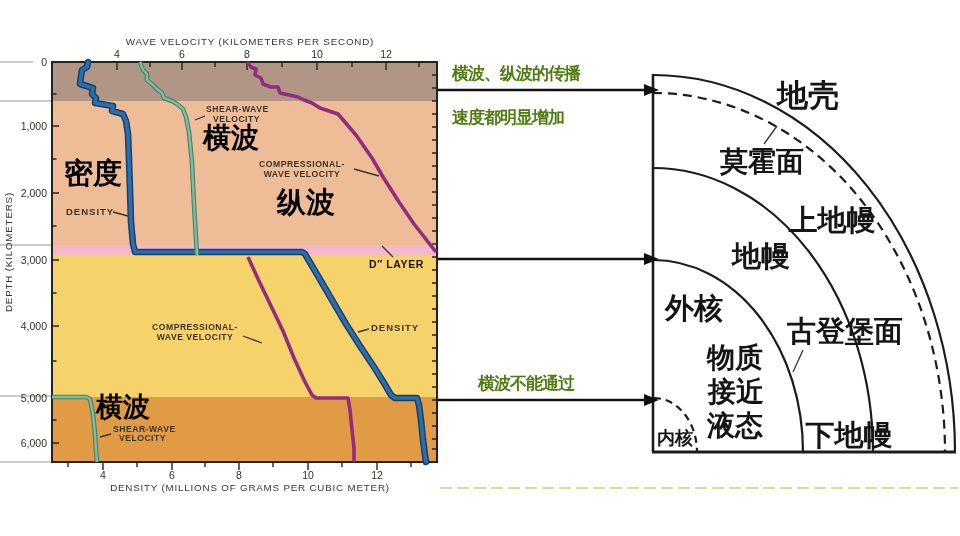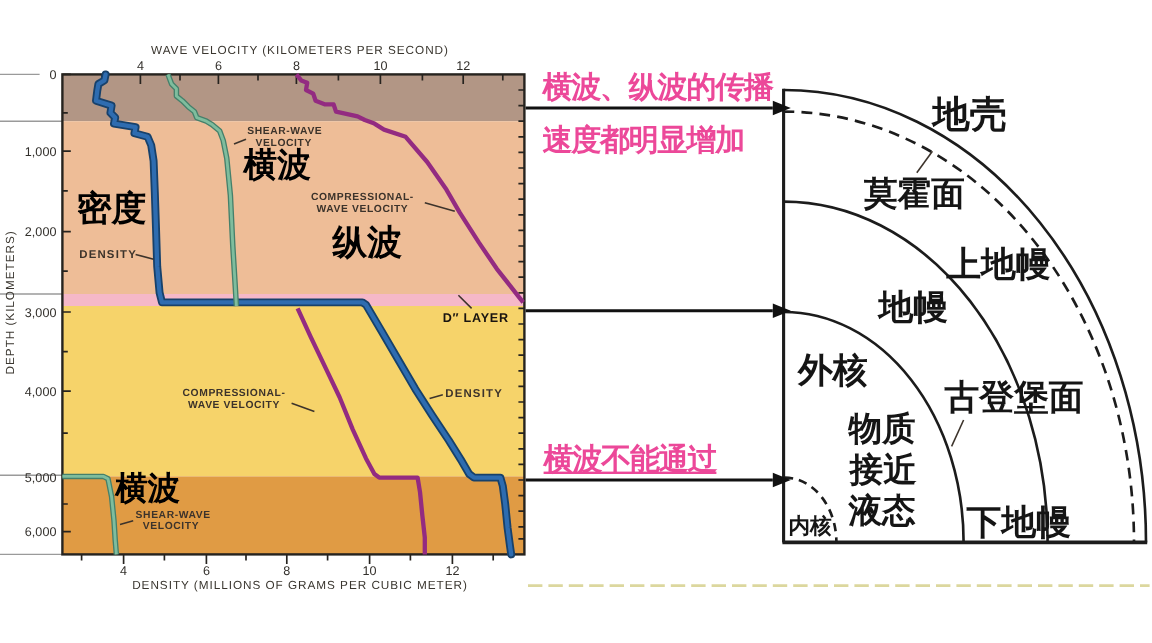--- a/index.html
+++ b/index.html
@@ -8,22 +8,22 @@
   svg{position:absolute;left:0;top:0;}
   .axis-num{font-size:10.5px;fill:#33302c;font-family:"Liberation Sans",sans-serif;}
   .axis-title{font-size:9.8px;fill:#3a362f;letter-spacing:0.8px;font-family:"Liberation Sans",sans-serif;}
   .chart-lab{font-size:8.6px;font-weight:bold;fill:#3c332b;letter-spacing:0.5px;font-family:"Liberation Sans",sans-serif;}
   .chart-lab-big{font-size:10.5px;font-weight:bold;fill:#191410;letter-spacing:0.6px;font-family:"Liberation Sans",sans-serif;}
   .cn-chart{font-weight:bold;fill:#000;font-family:"Liberation Serif",serif;}
   .cn-right{font-weight:bold;fill:#151515;font-family:"Liberation Serif",serif;}
   .pointer{stroke:#3c332b;stroke-width:1.3;fill:none;}
   .tickline{stroke:#26231f;stroke-width:1.4;fill:none;}
   .marginline{stroke:#9a9a9a;stroke-width:1.2;fill:none;}
-  .annot{position:absolute;color:#ec4899;font-family:"Liberation Serif",serif;
-         font-weight:bold;font-size:25px;letter-spacing:-1px;line-height:44px;white-space:nowrap;}
+  .annot{position:absolute;color:#4d7c0f;font-family:"Liberation Serif",serif;
+         font-weight:bold;font-size:17px;letter-spacing:-1px;line-height:44px;white-space:nowrap;}
   .arc{fill:none;stroke:#1c1c1c;stroke-width:2.2;}
   .arrowline{stroke:#111;stroke-width:2.6;fill:none;}
   .arrowhead{fill:#111;stroke:none;}
 </style>
 </head>
 <body>
 
 <div id="stage">
 
   <svg width="460" height="536" viewBox="0 0 460 536">
@@ -181,15 +181,15 @@
     </g>
   </svg>
 
   <div class="annot" style="left:452px;top:52px;">
     <div>横波、纵波的传播</div>
     <div>速度都明显增加</div>
   </div>
 
 
 
-  <div class="annot" style="left:453px;top:362px;text-decoration:underline;">横波不能通过</div>
+  <div class="annot" style="left:478px;top:362px;">横波不能通过</div>
 
 </div>
 
 </body></html>

